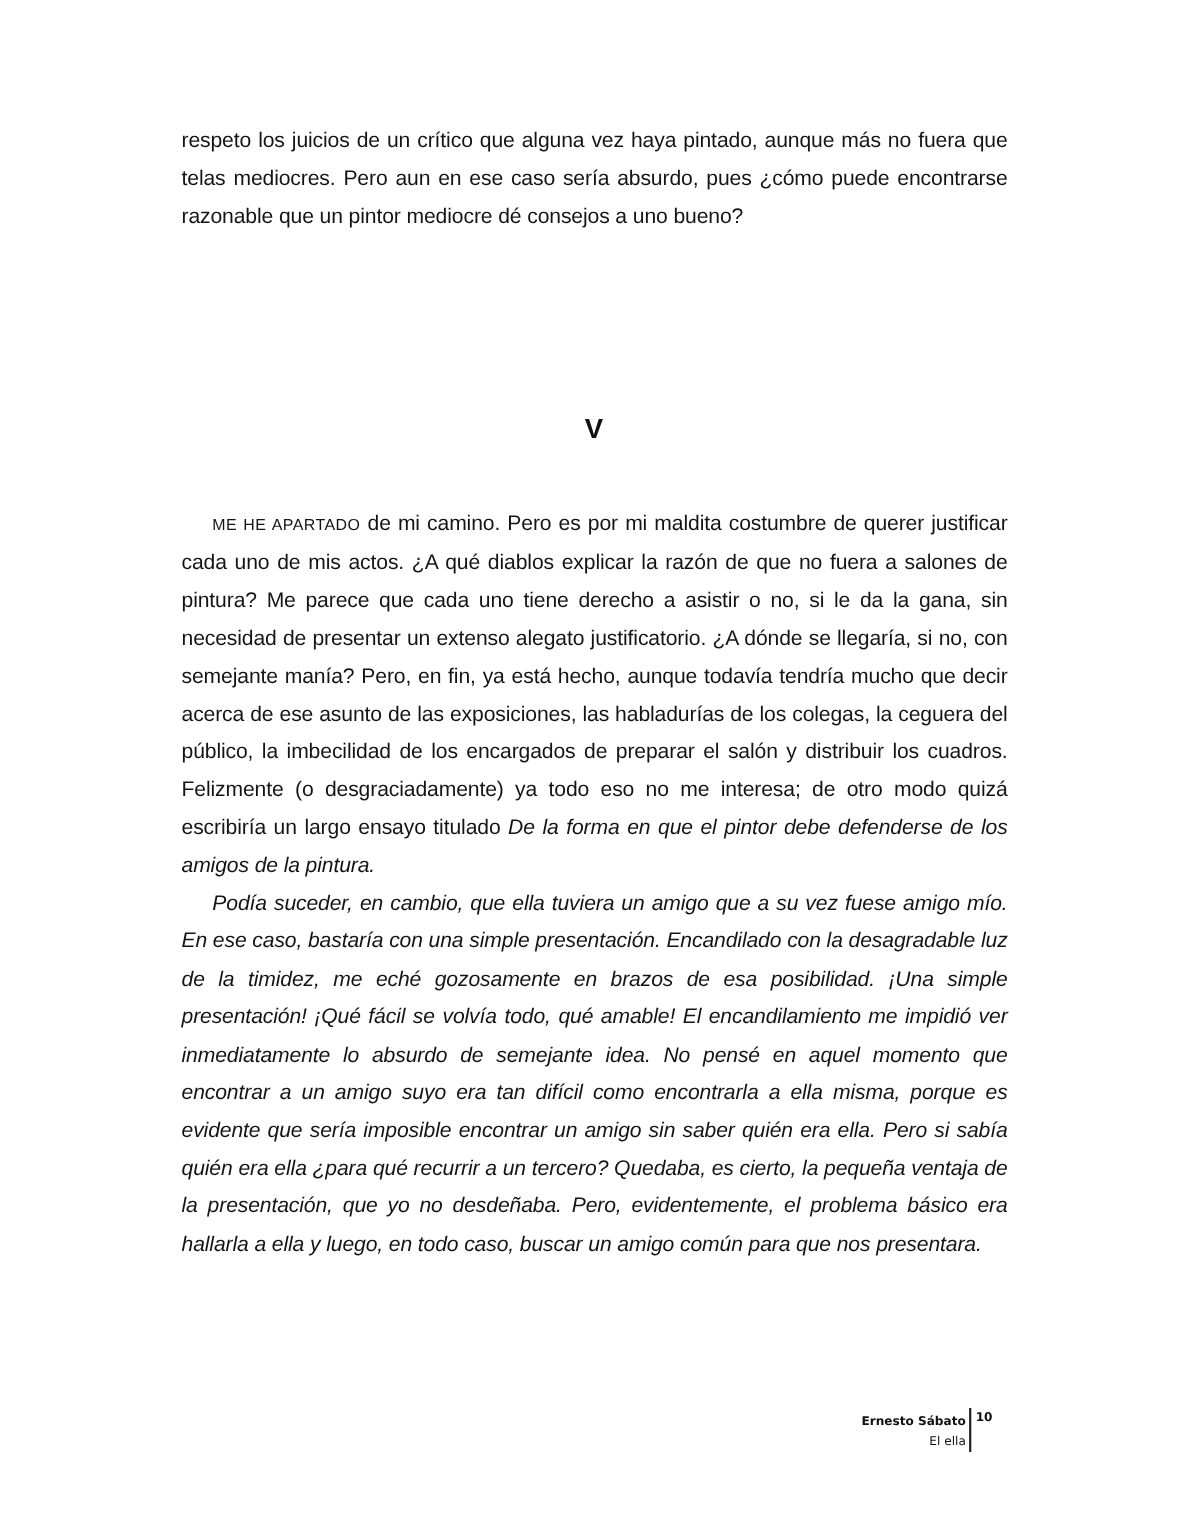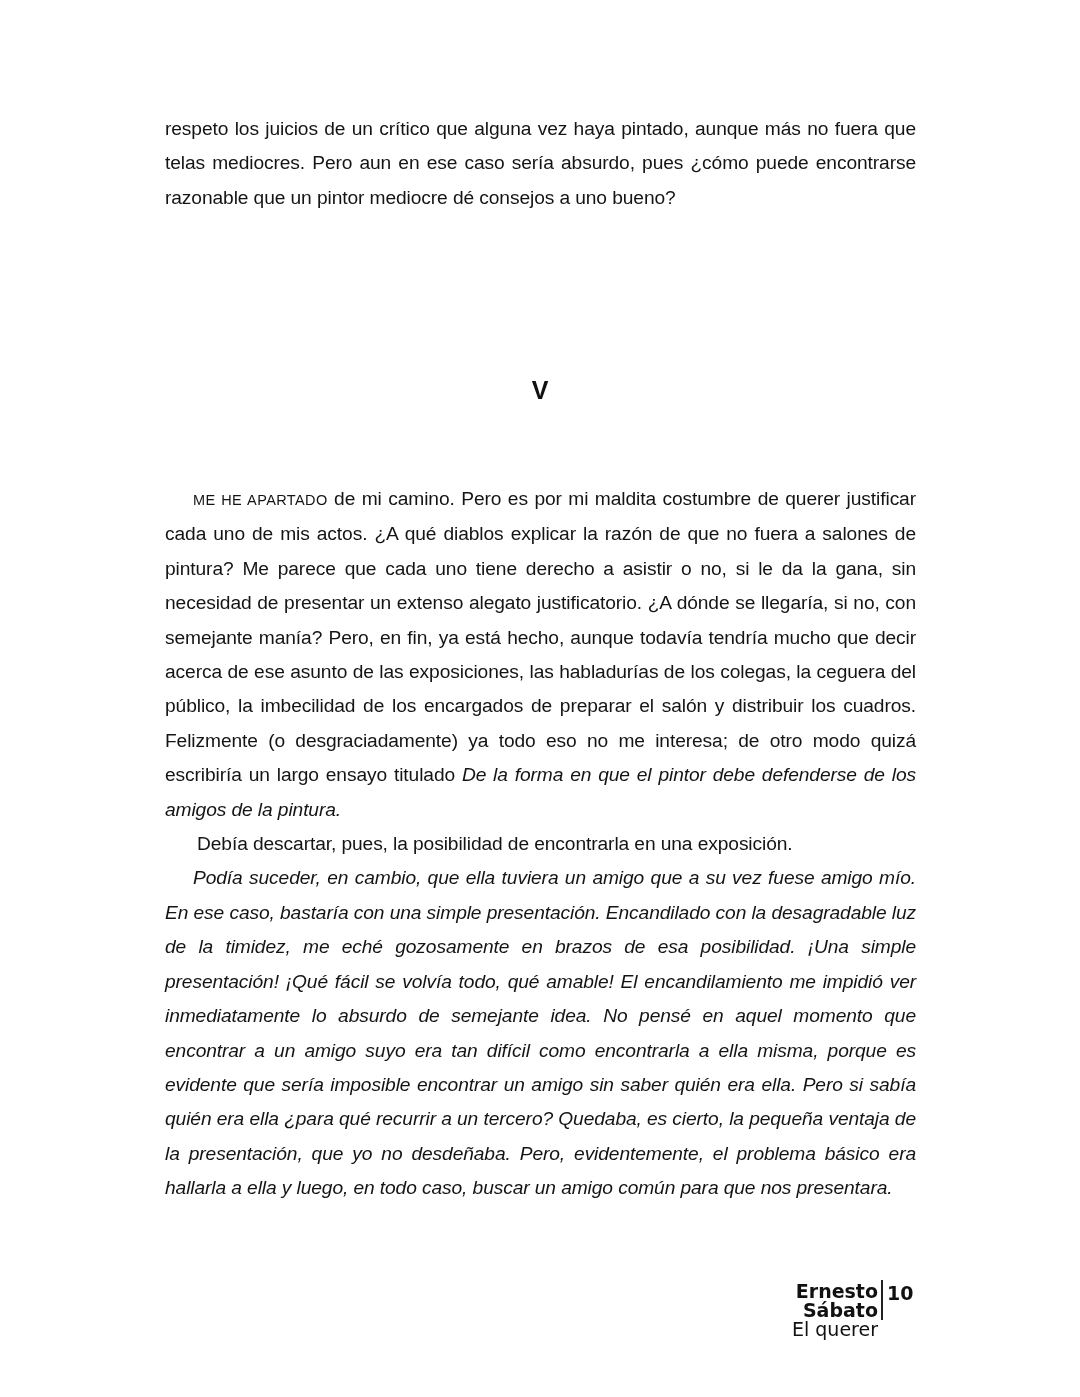--- a/index.html
+++ b/index.html
@@ -13,54 +13,53 @@
       letter-spacing: -0.1px;
     }
     .text-block p { margin: 0; }
     .prev { top: 112px; }
     .chapter-heading {
       position: absolute; left: 0; width: 1080px; top: 376px;
       text-align: center;
       font-family: "Liberation Sans", sans-serif;
       font-weight: bold; font-size: 25px; color: #111;
     }
-    .chapter { top: 482px; }
+    .chapter { top: 460px; }
     .indent { text-indent: 28px; }
     .indent-sm { text-indent: 32px; }
     .indent-xs { text-indent: 28px; font-style: italic; }
     .smallcaps { font-size: 14.5px; letter-spacing: 0.4px; }
     .it { font-style: italic; }
     .footer {
       position: absolute; top: 1280px; left: 740px; width: 180px; height: 40px;
-      font-family: "DejaVu Sans", sans-serif; font-size: 19px; color: #111;
+      font-family: "DejaVu Sans", sans-serif; font-size: 11px; color: #111;
     }
     .footer .names { position: absolute; right: 42px; top: 2px; text-align: right; line-height: 19px; }
     .footer .author { font-weight: bold; }
     .footer .divider { position: absolute; left: 141px; top: 0; width: 2px; height: 40px; background: #222; }
     .footer .pagenum { position: absolute; left: 147px; top: 2px; font-weight: bold; }
   </style>
 </head>
 <body>
 
 <div class="page">
 
   <div class="text-block prev">
     <p>respeto los juicios de un crítico que alguna vez haya pintado, aunque más no fuera que telas mediocres. Pero aun en ese caso sería absurdo, pues ¿cómo puede encontrarse razonable que un pintor mediocre dé consejos a uno bueno?</p>
   </div>
 
   <div class="chapter-heading">V</div>
 
   <div class="text-block chapter">
     <p class="indent"><span class="smallcaps">ME HE APARTADO</span><span> de mi camino. Pero es por mi maldita costumbre de querer justificar cada uno de mis actos. ¿A qué diablos explicar la razón de que no fuera a salones de pintura? Me parece que cada uno tiene derecho a asistir o no, si le da la gana, sin necesidad de presentar un extenso alegato justificatorio. ¿A dónde se llegaría, si no, con semejante manía? Pero, en fin, ya está hecho, aunque todavía tendría mucho que decir acerca de ese asunto de las exposiciones, las habladurías de los colegas, la ceguera del público, la imbecilidad de los encargados de preparar el salón y distribuir los cuadros. Felizmente (o desgraciadamente) ya todo eso no me interesa; de otro modo quizá escribiría un largo ensayo titulado </span><span class="it">De la forma en que el pintor debe defenderse de los amigos de la pintura.</span></p>
-    <p class="indent-sm">Debía descartar, pues, la posibilidad de encontrarla en una exposición.</p>
     <p class="indent-xs">Podía suceder, en cambio, que ella tuviera un amigo que a su vez fuese amigo mío. En ese caso, bastaría con una simple presentación. Encandilado con la desagradable luz de la timidez, me eché gozosamente en brazos de esa posibilidad. ¡Una simple presentación! ¡Qué fácil se volvía todo, qué amable! El encandilamiento me impidió ver inmediatamente lo absurdo de semejante idea. No pensé en aquel momento que encontrar a un amigo suyo era tan difícil como encontrarla a ella misma, porque es evidente que sería imposible encontrar un amigo sin saber quién era ella. Pero si sabía quién era ella ¿para qué recurrir a un tercero? Quedaba, es cierto, la pequeña ventaja de la presentación, que yo no desdeñaba. Pero, evidentemente, el problema básico era hallarla a ella y luego, en todo caso, buscar un amigo común para que nos presentara.</p>
   </div>
 
   <div class="footer">
     <div class="names">
       <div class="author">Ernesto Sábato</div>
-      <div>El querer</div>
+      <div>El ella</div>
     </div>
     <div class="divider"></div>
     <div class="pagenum">10</div>
   </div>
 
 </div>
 
 </body></html>

